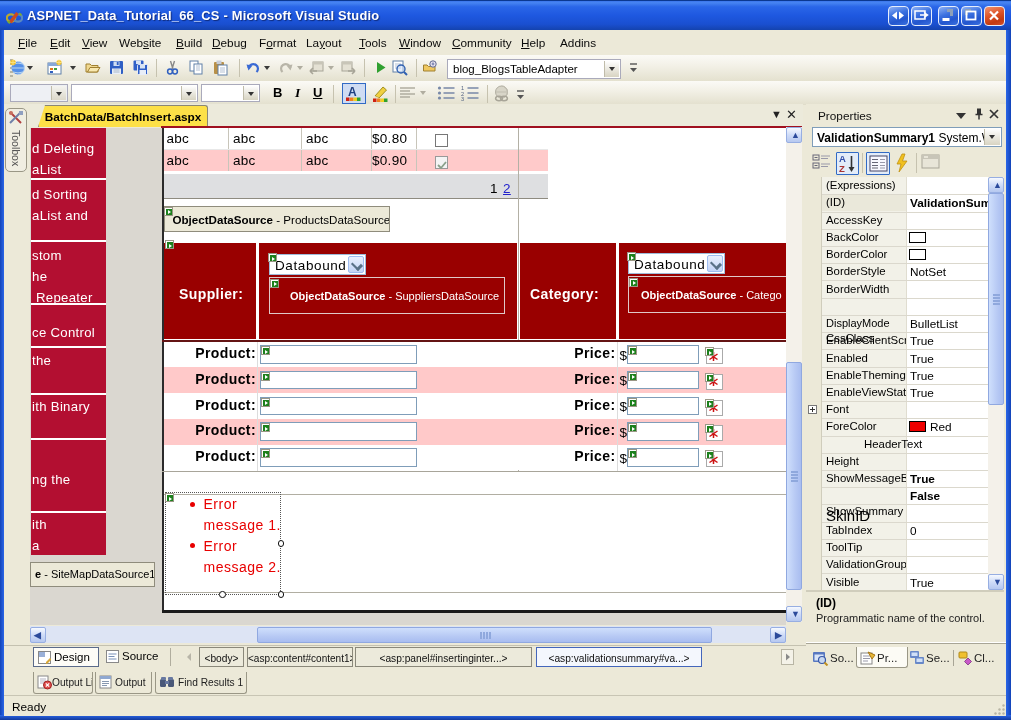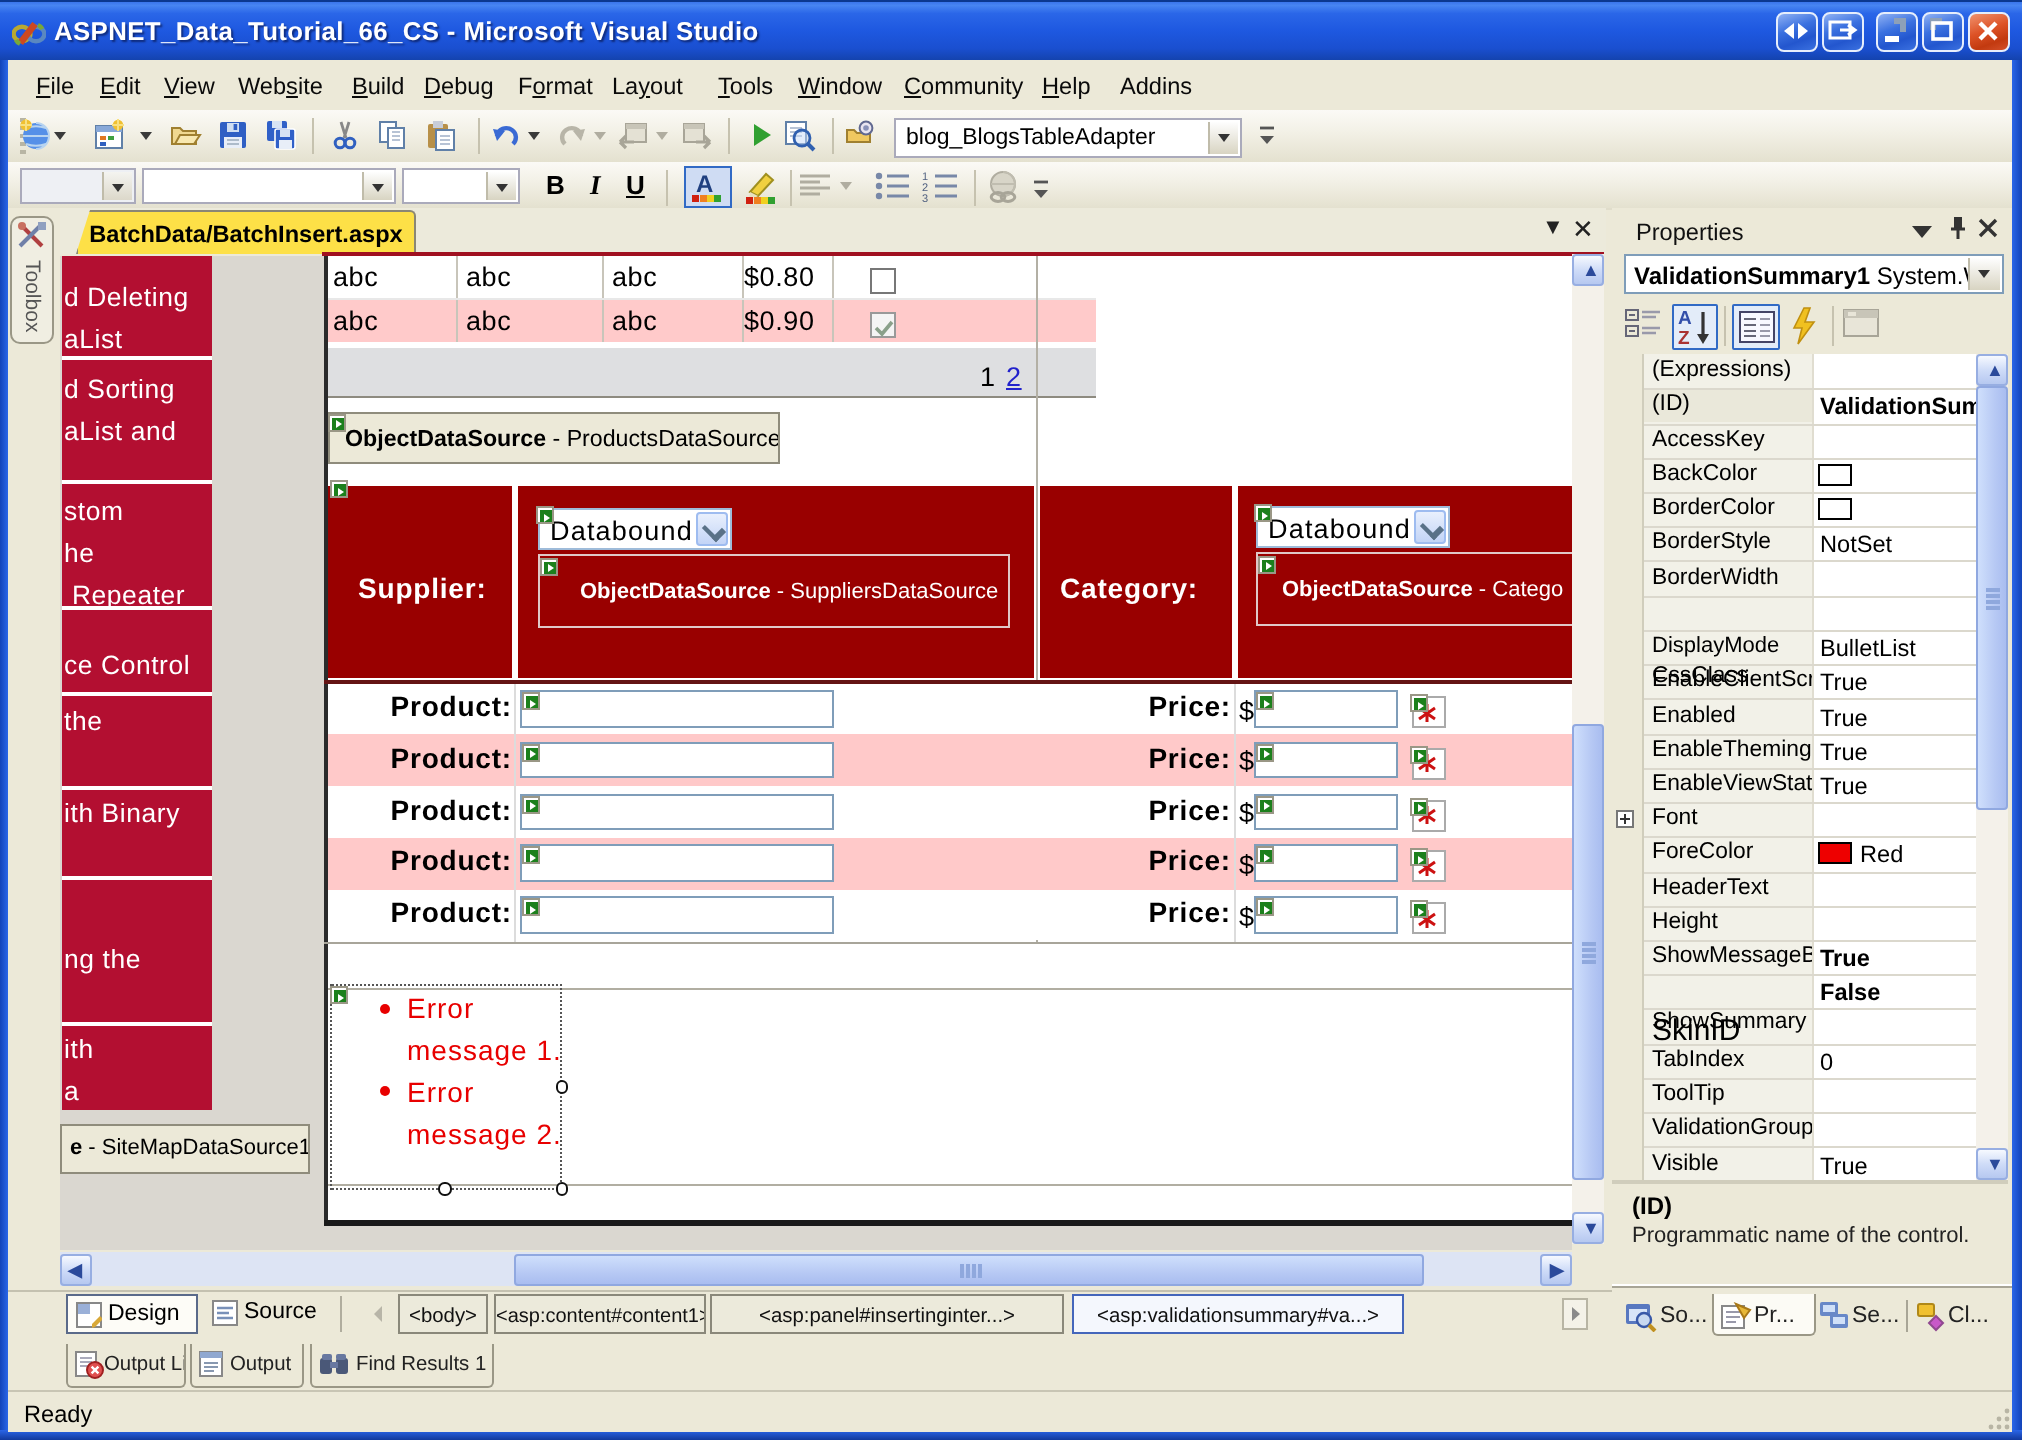--- a/index.html
+++ b/index.html
@@ -802,21 +802,21 @@
     <div class="abs" style="left:822px;top:401.0px;width:166px;height:1px;background:#dbd8cd;"></div>
     <span class="abs" style="left:826px;top:386.0px;font-size:11.4px;width:80px;overflow:hidden;white-space:nowrap;display:inline-block;">EnableViewState</span>
     <span class="abs" style="left:910px;top:386.0px;font-size:11.8px;width:78px;overflow:hidden;white-space:nowrap;display:inline-block;">True</span>
     <div class="abs" style="left:822px;top:418.2px;width:166px;height:1px;background:#dbd8cd;"></div>
     <span class="abs" style="left:826px;top:403.2px;font-size:11.4px;width:80px;overflow:hidden;white-space:nowrap;display:inline-block;">Font</span>
     <div class="abs" style="left:822px;top:435.5px;width:166px;height:1px;background:#dbd8cd;"></div>
     <span class="abs" style="left:826px;top:420.4px;font-size:11.4px;width:80px;overflow:hidden;white-space:nowrap;display:inline-block;">ForeColor</span>
     <div class="abs" style="left:909px;top:421.4px;width:17px;height:11px;background:#ee0000;border:1.4px solid #000;"></div>
     <span class="abs" style="left:930px;top:420.4px;font-size:11.8px;">Red</span>
     <div class="abs" style="left:822px;top:452.7px;width:166px;height:1px;background:#dbd8cd;"></div>
-    <span class="abs" style="left:826px;top:437.6px;font-size:11.4px;width:99px;overflow:hidden;white-space:nowrap;display:inline-block;">HeaderText</span>
+    <span class="abs" style="left:864px;top:437.6px;font-size:11.4px;width:99px;overflow:hidden;white-space:nowrap;display:inline-block;">HeaderText</span>
     <div class="abs" style="left:822px;top:469.9px;width:166px;height:1px;background:#dbd8cd;"></div>
     <span class="abs" style="left:826px;top:454.9px;font-size:11.4px;width:80px;overflow:hidden;white-space:nowrap;display:inline-block;">Height</span>
     <div class="abs" style="left:822px;top:487.1px;width:166px;height:1px;background:#dbd8cd;"></div>
     <span class="abs" style="left:826px;top:472.1px;font-size:11.4px;width:80px;overflow:hidden;white-space:nowrap;display:inline-block;">ShowMessageBo</span>
     <span class="abs" style="left:910px;top:472.1px;font-size:11.8px;font-weight:bold;width:78px;overflow:hidden;white-space:nowrap;display:inline-block;">True</span>
     <div class="abs" style="left:822px;top:504.4px;width:166px;height:1px;background:#dbd8cd;"></div>
     <span class="abs" style="left:826px;top:489.3px;font-size:11.4px;width:80px;overflow:hidden;white-space:nowrap;display:inline-block;margin-top:16px;">ShowSummary</span>
     <span class="abs" style="left:910px;top:489.3px;font-size:11.8px;font-weight:bold;width:78px;overflow:hidden;white-space:nowrap;display:inline-block;">False</span>
     <div class="abs" style="left:822px;top:521.6px;width:166px;height:1px;background:#dbd8cd;"></div>
     <span class="abs" style="left:826px;top:506.6px;font-size:15px;width:80px;overflow:hidden;white-space:nowrap;display:inline-block;">SkinID</span>

